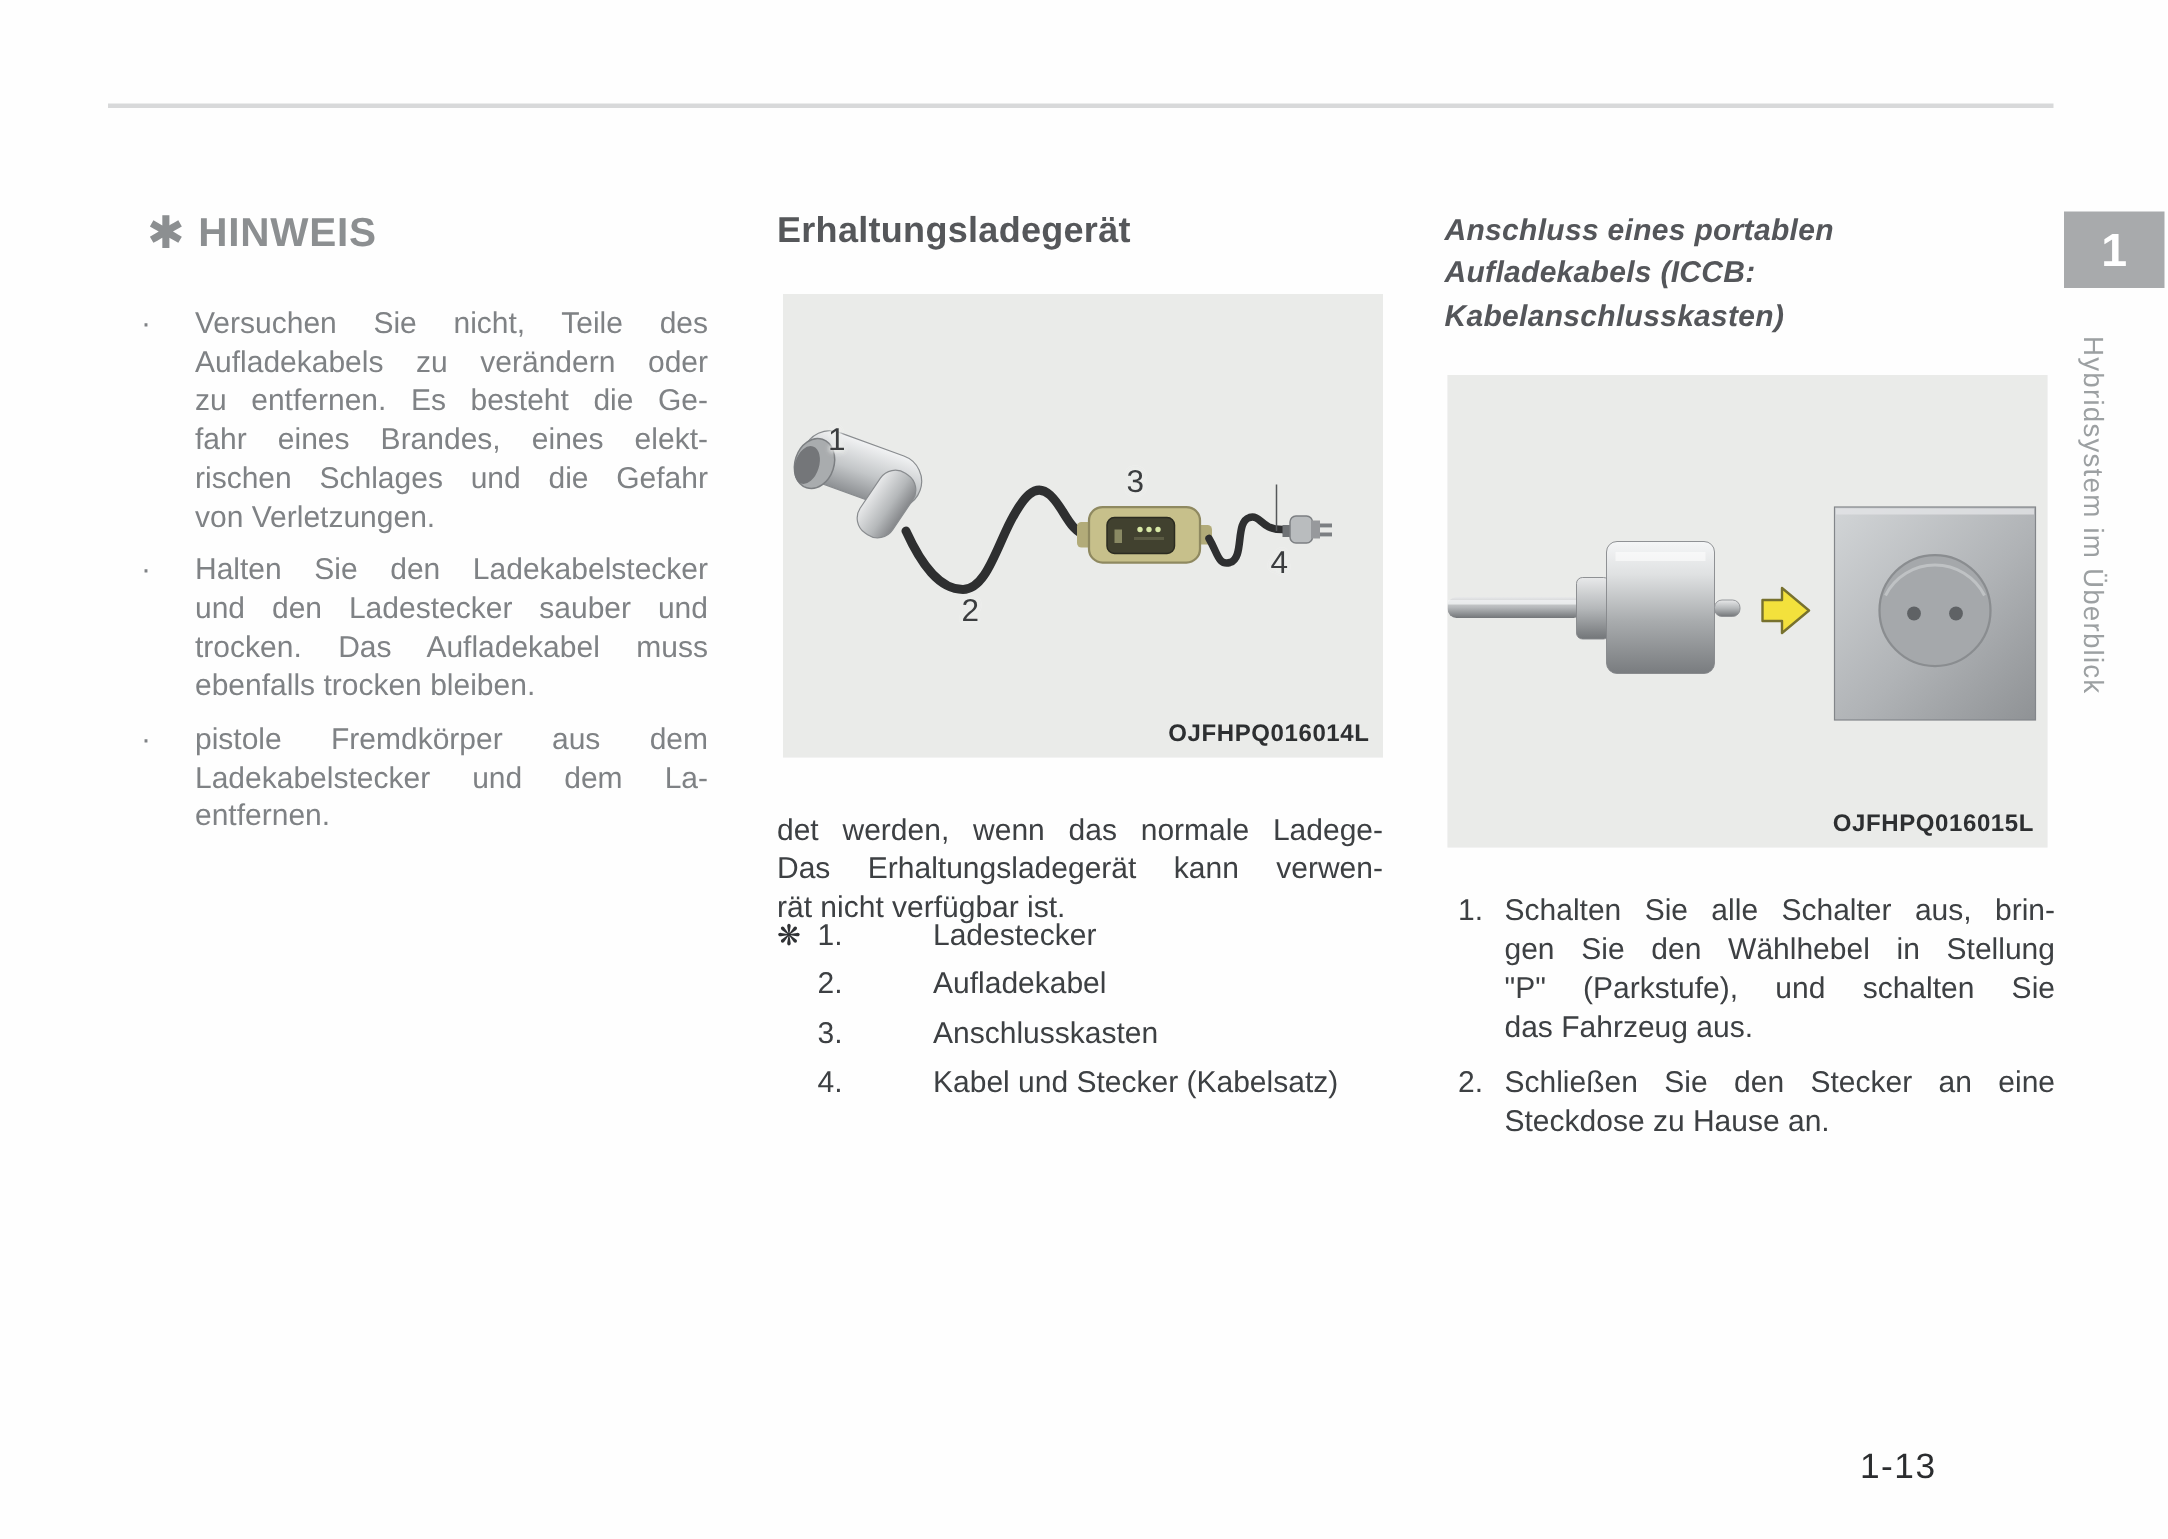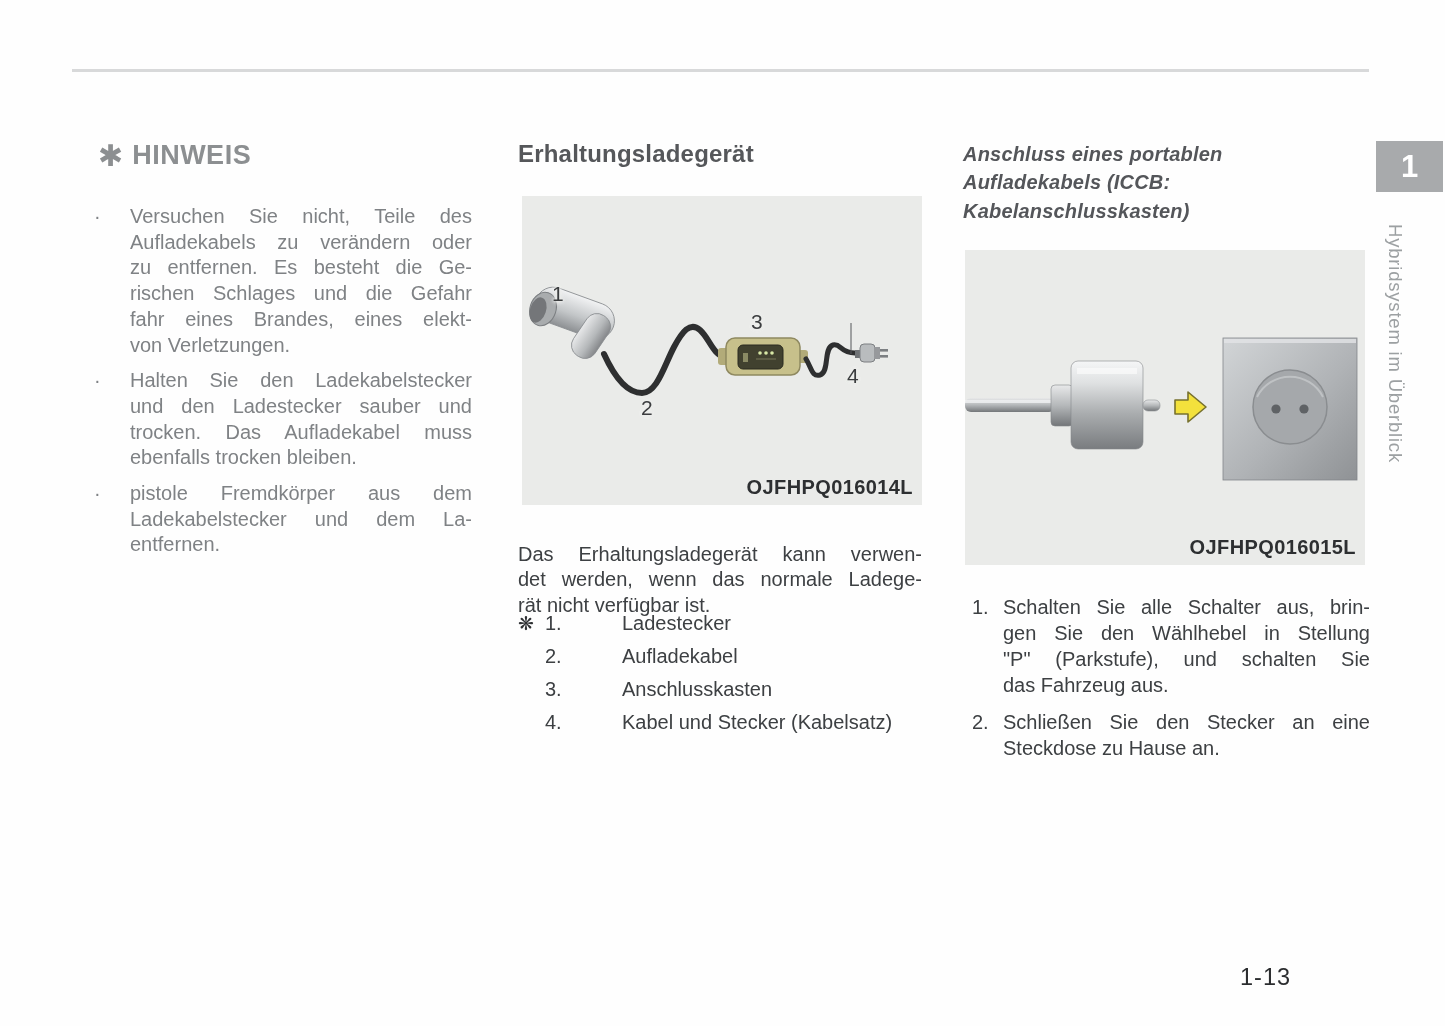--- a/index.html
+++ b/index.html
@@ -22,21 +22,21 @@
   
   .justify .jline{text-align:justify;text-align-last:justify;}
   .justify .jline:last-child{text-align-last:left;}
 
   
   .col-mid{position:absolute;left:518px;top:140px;width:404px;}
   .mid-heading{font-size:24px;font-weight:bold;color:#55575a;letter-spacing:0.2px;}
   .figure{position:absolute;background:#eaebe9;}
   .fig1{left:4px;top:56px;width:400px;height:309px;}
   .fig2{left:2px;top:110px;width:400px;height:315px;}
-  .fig-caption{position:absolute;right:9px;bottom:6px;font-size:20px;font-weight:bold;color:#2d2f31;letter-spacing:0.4px;}
+  .fig-caption{position:absolute;right:9px;bottom:6px;font-size:16px;font-weight:bold;color:#2d2f31;letter-spacing:0.4px;}
   .fig-label{position:absolute;font-size:21px;color:#3b3d3f;
     text-shadow:0 0 3px #eaebe9,0 0 3px #eaebe9,0 0 5px #f2f3f1,0 0 5px #f2f3f1;}
   .mid-paragraph{position:absolute;left:0;top:402px;width:404px;color:#3d4043;font-size:20px;line-height:25.4px;}
   .mid-list{position:absolute;left:0;top:472px;width:404px;color:#3d4043;font-size:20px;}
   .mid-list-row{display:flex;height:20px;margin-bottom:13px;align-items:baseline;}
   .mid-list-marker{flex:0 0 27px;font-size:19px;color:#2f3134;}
   .mid-list-num{flex:0 0 43px;}
   .mid-list-label{flex:1;margin-left:34px;}
 
   
@@ -67,22 +67,22 @@
       <span class="notice-icon">✱</span>
       <span class="notice-title">HINWEIS</span>
     </div>
     <div class="notice-bullets">
       <div class="bullet-row">
         <div class="bullet-marker">·</div>
         <div class="bullet-text justify">
             <div class="jline">Versuchen Sie nicht, Teile des</div>
             <div class="jline">Aufladekabels zu verändern oder</div>
             <div class="jline">zu entfernen. Es besteht die Ge-</div>
+            <div class="jline">fahr eines Brandes, eines elekt-</div>
             <div class="jline">rischen Schlages und die Gefahr</div>
-            <div class="jline">fahr eines Brandes, eines elekt-</div>
             <div class="jline">von Verletzungen.</div>
           </div>
       </div>
       <div class="bullet-row">
         <div class="bullet-marker">·</div>
         <div class="bullet-text justify">
             <div class="jline">Halten Sie den Ladekabelstecker</div>
             <div class="jline">und den Ladestecker sauber und</div>
             <div class="jline">trocken. Das Aufladekabel muss</div>
             <div class="jline">ebenfalls trocken bleiben.</div>
@@ -151,22 +151,22 @@
         <line x1="329" y1="127" x2="329" y2="158" stroke="#55575a" stroke-width="1"></line>
       </svg>
       <div class="fig-label" style="left:30px;top:86px;">1</div>
       <div class="fig-label" style="left:119px;top:200px;">2</div>
       <div class="fig-label" style="left:229px;top:114px;">3</div>
       <div class="fig-label" style="left:325px;top:168px;">4</div>
       <div class="fig-caption">OJFHPQ016014L</div>
     </div>
 
     <div class="mid-paragraph justify">
+        <div class="jline">det werden, wenn das normale Ladege-</div>
         <div class="jline">Das Erhaltungsladegerät kann verwen-</div>
-        <div class="jline">det werden, wenn das normale Ladege-</div>
         <div class="jline">rät nicht verfügbar ist.</div>
       </div>
 
     <div class="mid-list">
       <div class="mid-list-row">
         <span class="mid-list-marker">❋</span>
         <span class="mid-list-num">1.</span>
         <span class="mid-list-label">Ladestecker</span>
       </div>
       <div class="mid-list-row">

